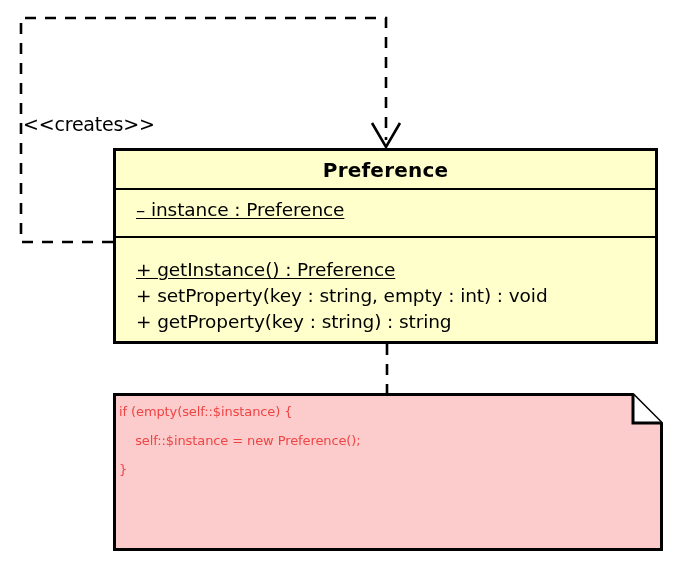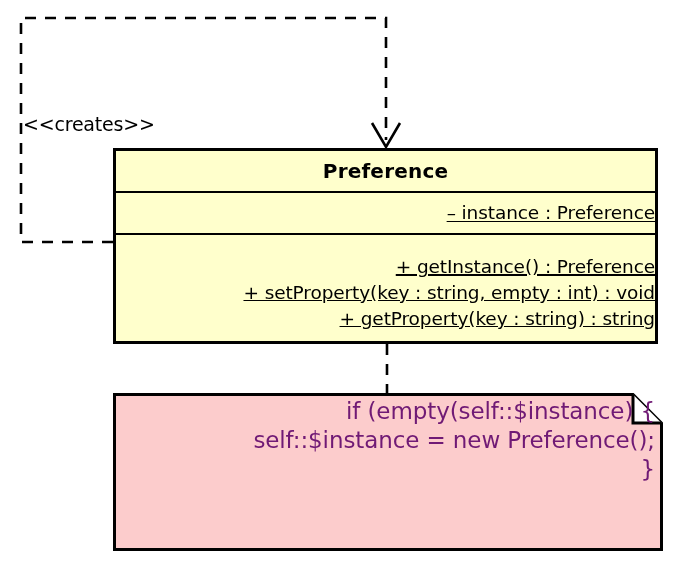--- a/index.html
+++ b/index.html
@@ -16,21 +16,20 @@
     font-family: "DejaVu Sans", sans-serif;
     color: #000000;
   }
 
   #diagram-canvas {
     position: absolute;
     left: 0;
     top: 0;
     width: 680px;
     height: 562px;
-    text-align: right;
   }
 
   
   #connector-layer {
     position: absolute;
     left: 0;
     top: 0;
     width: 680px;
     height: 578px;
     pointer-events: none;
@@ -72,27 +71,26 @@
     font-size: 20px;
     font-weight: bold;
     letter-spacing: 0.2px;
   }
   .compartment-divider {
     height: 0;
     border-top: 2px solid #000000;
   }
   #attributes-compartment {
     box-sizing: border-box;
-    padding: 7px 0 7px 20px;
+    padding: 7px 0 13px 20px;
   }
   #operations-compartment {
     box-sizing: border-box;
     padding: 19px 0 6px 20px;
     flex: 1;
-    text-decoration: underline;
   }
   .member-line {
     font-size: 18.5px;
     line-height: 26px;
     white-space: nowrap;
     letter-spacing: -0.1px;
   }
   .member-line.is-static {
     text-decoration: underline;
     text-underline-offset: 2px;
@@ -115,25 +113,25 @@
   }
   #note-text {
     position: absolute;
     left: 6px;
     top: 4px;
     width: 536px;
     box-sizing: border-box;
     padding: 0;
   }
   .note-line {
-    font-size: 23px;
+    font-size: 13px;
     line-height: 29px;
     white-space: pre;
     letter-spacing: -0.1px;
-    color: #701a75;
+    color: #ef4444;
     min-height: 29px;
   }
 </style>
 </head>
 <body>
 
 <div id="diagram-canvas">
 
   <svg id="connector-layer" viewBox="0 0 680 578" width="680" height="578" xmlns="http://www.w3.org/2000/svg">
 

